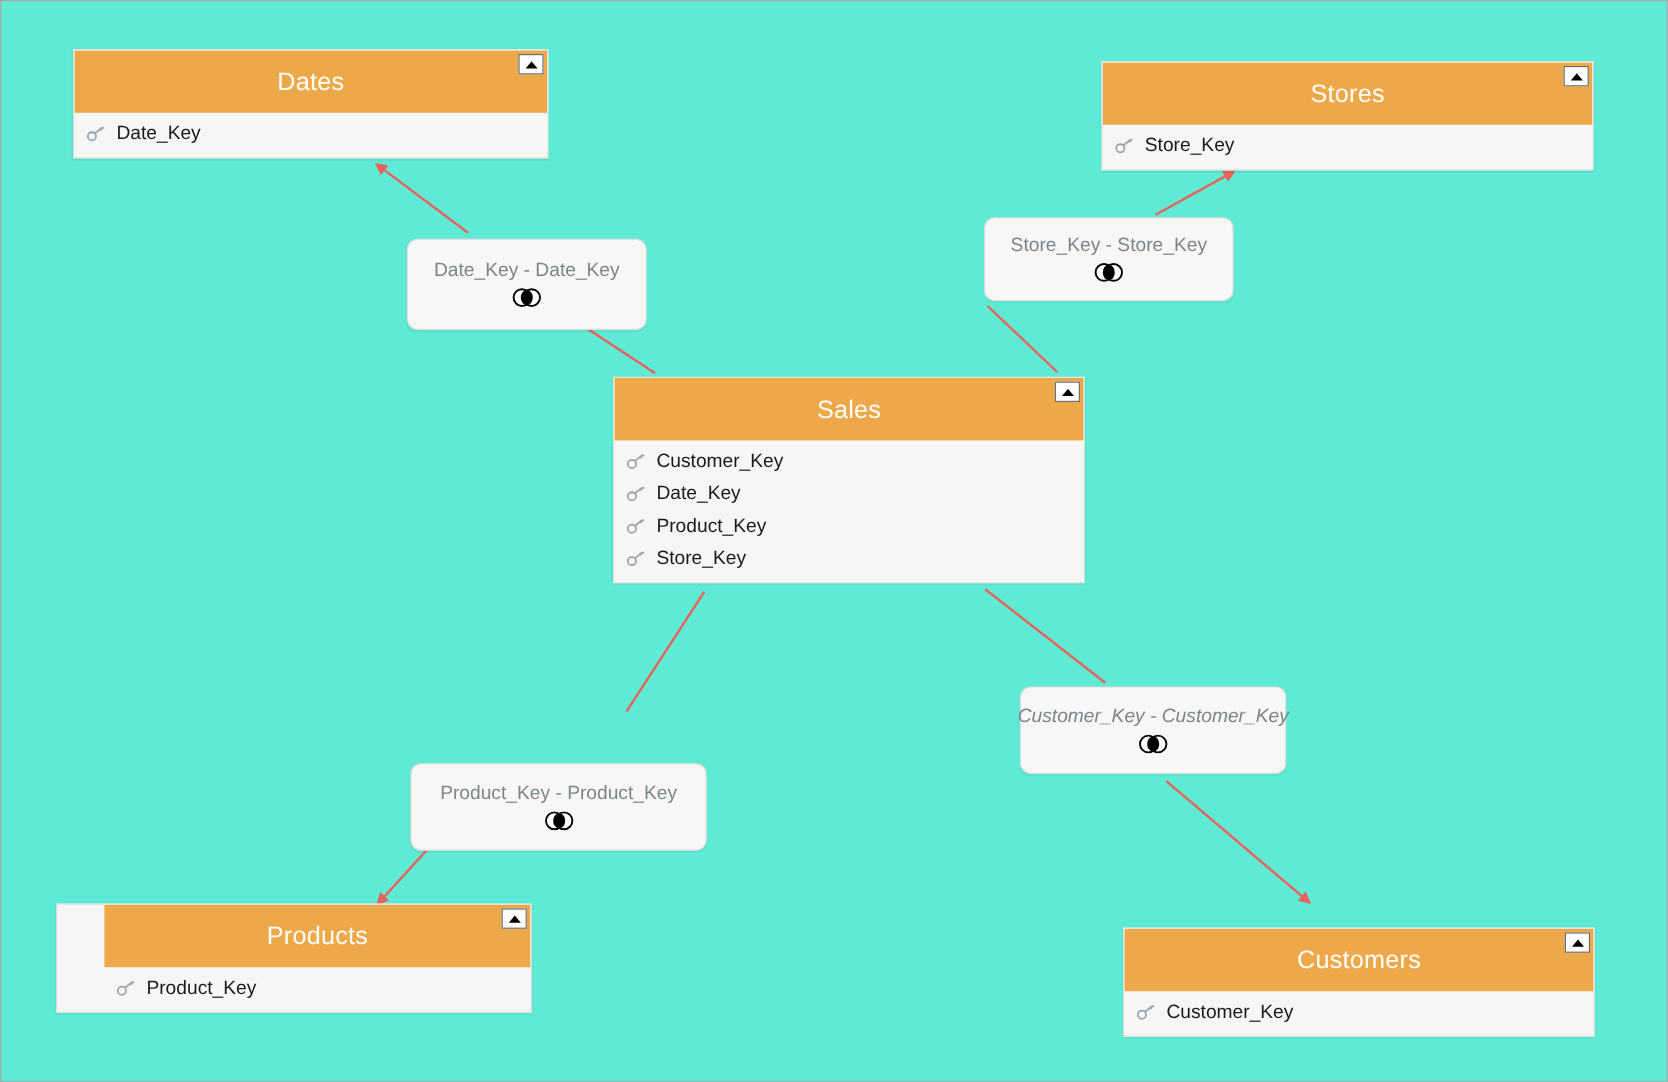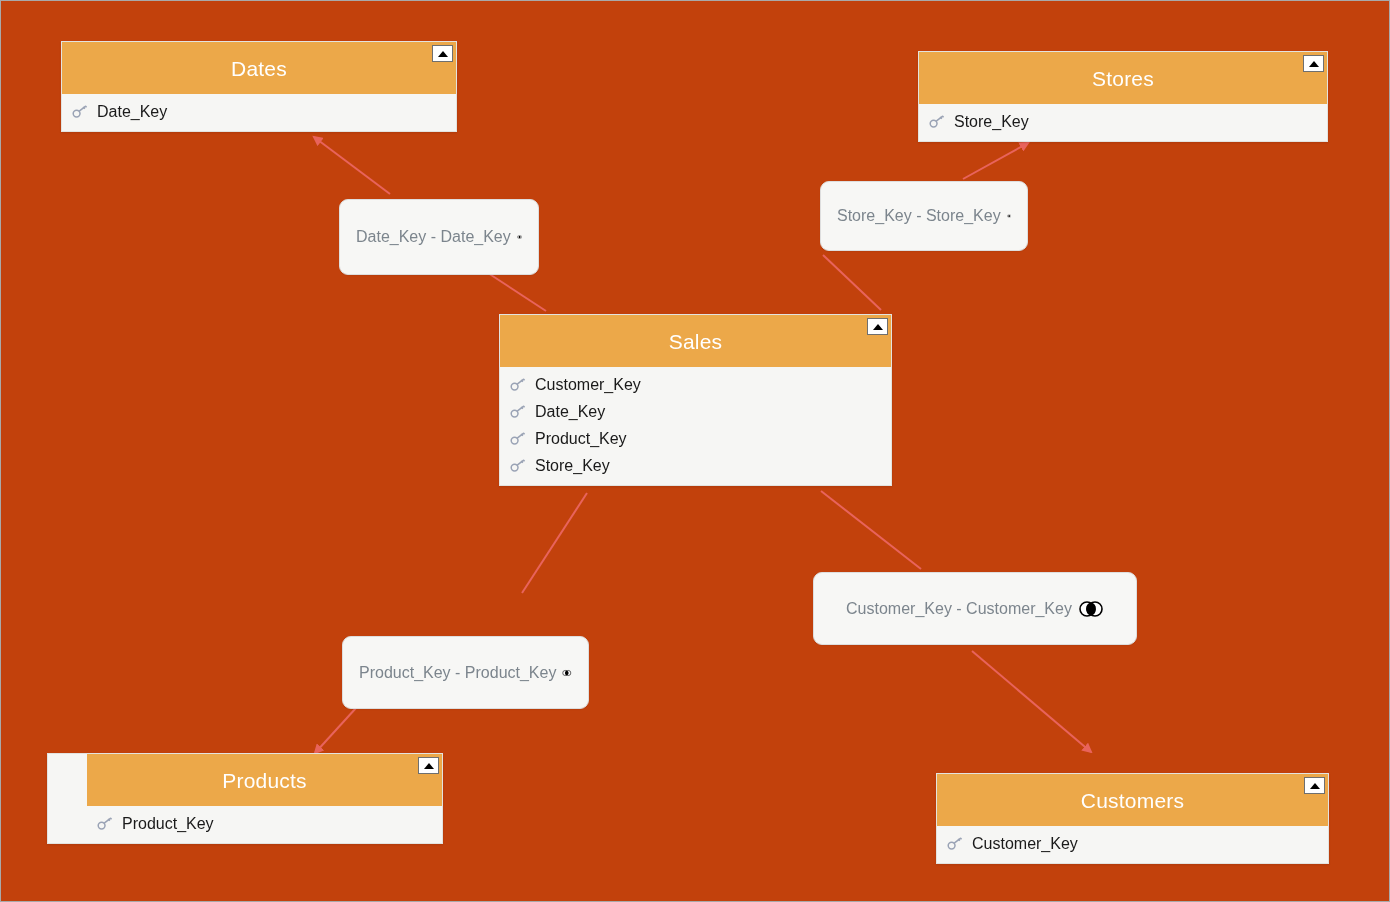--- a/index.html
+++ b/index.html
@@ -8,21 +8,21 @@
     background: #ffffff;
   }
   body {
     font-family: "Liberation Sans", sans-serif;
   }
 
   #canvas {
     position: relative;
     width: 1390px;
     height: 902px;
-    background: #c2410c;
+    background: #5eead4;
     box-sizing: border-box;
     border: 1px solid #a9a9a9;
     overflow: hidden;
   }
 
   
   #edges {
     position: absolute;
     left: 0;
     top: 0;
@@ -100,21 +100,21 @@
   }
 
   
   .rel-chip {
     position: absolute;
     box-sizing: border-box;
     background: #f7f7f5;
     border: 1px solid #dedede;
     border-radius: 9px;
     display: flex;
-    flex-direction: row;
+    flex-direction: column;
     align-items: center;
     justify-content: center;
     gap: 6px;
     padding: 10px 16px;
     box-shadow: 0 1px 1px rgba(0,0,0,0.05);
   }
   .rel-label {
     font-size: 16px;
     color: #7c858d;
     white-space: nowrap;
@@ -192,21 +192,21 @@
           <circle cx="4.6" cy="8.6" r="3.4" fill="none" stroke="#9aa3b5" stroke-width="1.5"></circle>
           <line x1="6.9" y1="6.3" x2="13.4" y2="1.3" stroke="#9aa3b5" stroke-width="1.5"></line>
           <line x1="11.1" y1="2.2" x2="12.9" y2="3.6" stroke="#9aa3b5" stroke-width="1.5"></line>
           <line x1="13.2" y1="0.9" x2="14.6" y2="2.2" stroke="#9aa3b5" stroke-width="1.5"></line>
         </svg>
         <span class="field-name">Store_Key</span>
       </div>
     </div>
   </div>
 
-  <div class="table-card" style="left:498px; top:313px; width:393px;">
+  <div class="table-card" style="left:510px; top:313px; width:393px;">
     <div class="table-header">
       <div class="table-title">Sales</div>
       <div class="collapse-btn">
         <span class="tri"></span>
       </div>
     </div>
     <div class="table-body">
       <div class="field-row">
         <svg class="key-icon" viewBox="0 0 16 14">
           <circle cx="4.6" cy="8.6" r="3.4" fill="none" stroke="#9aa3b5" stroke-width="1.5"></circle>
@@ -306,21 +306,21 @@
 
   <div class="rel-chip" style="left:341px; top:595px; width:247px; height:73px;margin-top:40px;">
     <span class="rel-label">Product_Key - Product_Key</span>
     <svg class="join-icon" viewBox="0 0 26 16">
       <circle cx="9" cy="8" r="7" fill="#ffffff" stroke="#000000" stroke-width="1.6"></circle>
       <circle cx="17" cy="8" r="7" fill="#ffffff" stroke="#000000" stroke-width="1.6"></circle>
       <path d="M 13 1.3 A 7 7 0 0 1 13 14.7 A 7 7 0 0 1 13 1.3 Z" fill="#000000"></path>
     </svg>
   </div>
 
-  <div class="rel-chip" style="left:812px; top:571px; width:324px; height:73px;">
+  <div class="rel-chip" style="left:849px; top:571px; width:222px; height:73px;font-style:italic;">
     <span class="rel-label">Customer_Key - Customer_Key</span>
     <svg class="join-icon" viewBox="0 0 26 16">
       <circle cx="9" cy="8" r="7" fill="#ffffff" stroke="#000000" stroke-width="1.6"></circle>
       <circle cx="17" cy="8" r="7" fill="#ffffff" stroke="#000000" stroke-width="1.6"></circle>
       <path d="M 13 1.3 A 7 7 0 0 1 13 14.7 A 7 7 0 0 1 13 1.3 Z" fill="#000000"></path>
     </svg>
   </div>
 
 </div>
 

